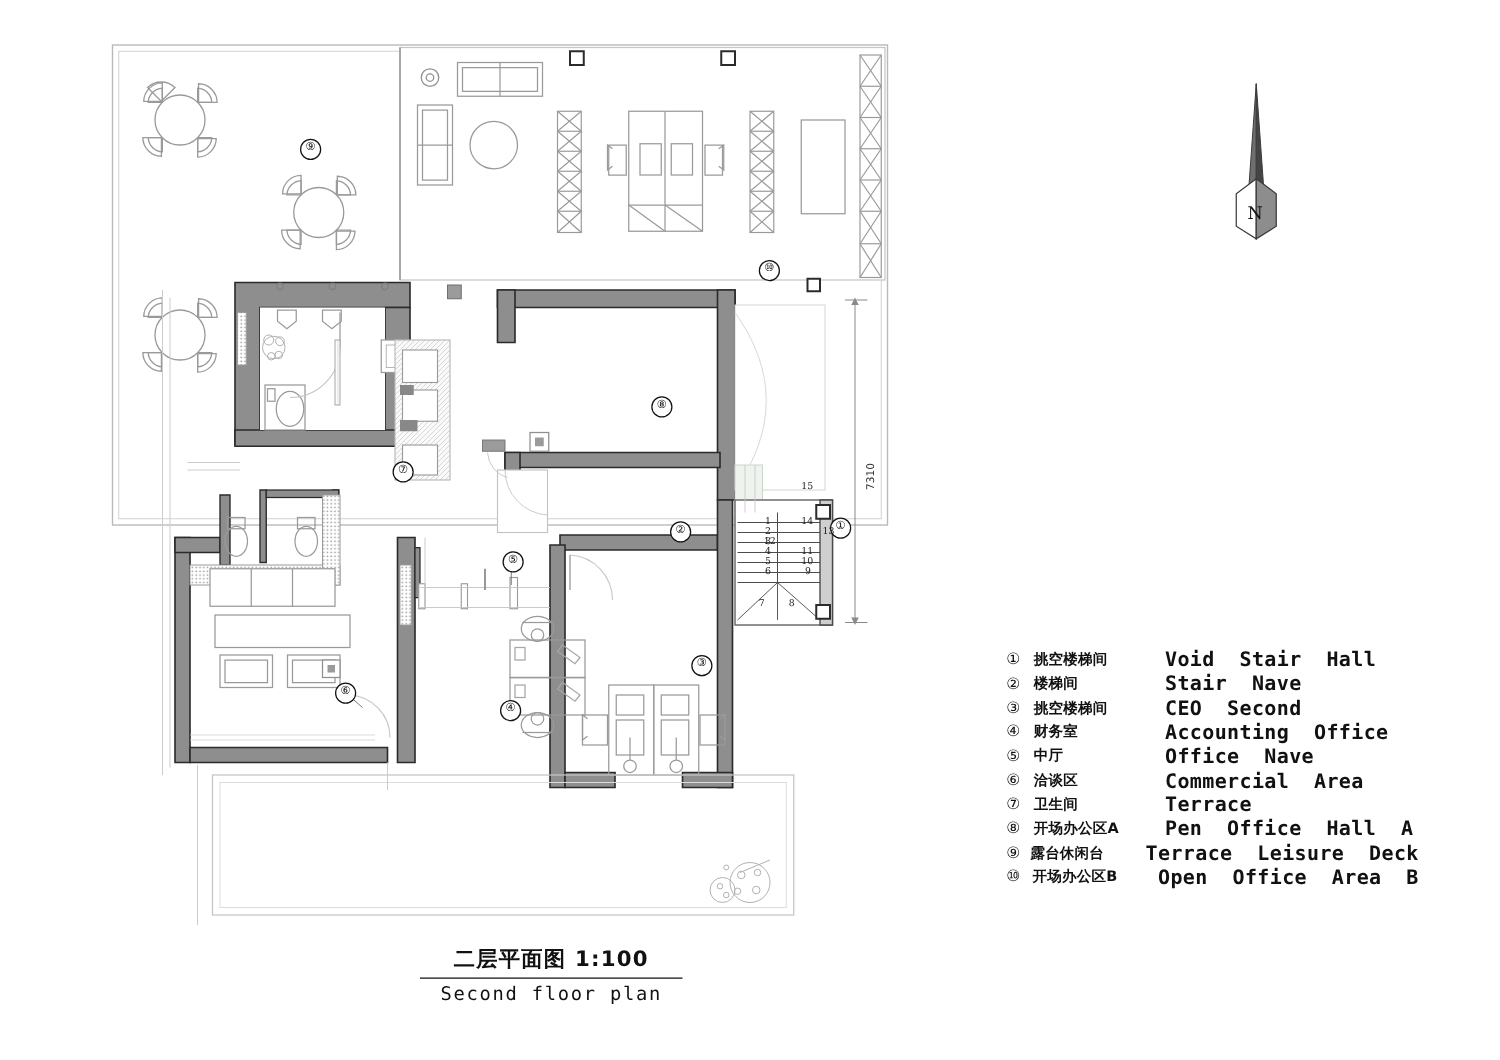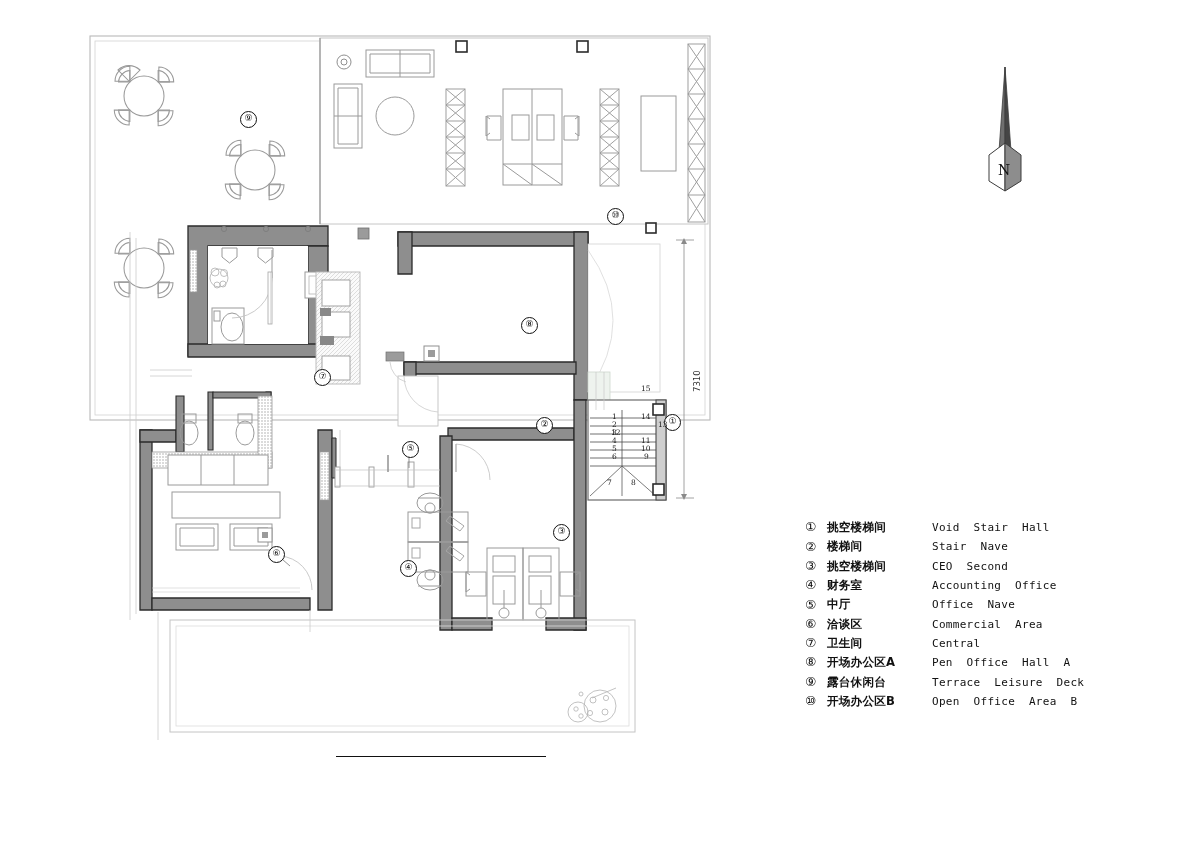--- a/index.html
+++ b/index.html
@@ -8,21 +8,21 @@
   #plan-root{position:absolute;inset:0;}
   svg.plan{position:absolute;left:0;top:0;width:1200px;height:848px;}
   
   #legend{position:absolute;left:805px;top:518px;width:330px;}
   .legend-row{display:flex;align-items:center;height:19.3px;font-size:11.5px;}
   .legend-num{width:22px;text-align:left;font-size:12.5px;line-height:1;
       font-family:"DejaVu Sans",sans-serif;color:#111;}
   .legend-cn{width:105px;font-family:"DejaVu Sans","Liberation Sans",sans-serif;
       font-size:11.6px;font-weight:700;letter-spacing:.2px;color:#111;}
   .legend-en{font-family:"DejaVu Sans Mono","Liberation Mono",monospace;
-      font-size:11px;letter-spacing:.3px;color:#111;white-space:pre;}
+      font-size:16px;letter-spacing:.3px;color:#111;white-space:pre;font-weight:bold;}
   
   #title-block{position:absolute;left:336px;top:756px;width:210px;text-align:center;}
   #title-cn{font-family:"DejaVu Sans","Liberation Sans",sans-serif;font-weight:700;
       font-size:17px;letter-spacing:1px;padding-bottom:3px;white-space:pre;}
   #title-rule{height:1.4px;background:#111;width:100%;}
   #title-en{font-family:"DejaVu Sans Mono","Liberation Mono",monospace;font-size:15px;
       letter-spacing:1.4px;padding-top:3px;white-space:pre;}
   
   #north{position:absolute;left:975px;top:63px;width:60px;height:130px;}
   #north svg{width:60px;height:130px;display:block;}
@@ -564,36 +564,38 @@
       <span class="legend-en">Office  Nave</span>
     </div>
     <div class="legend-row">
       <span class="legend-num">⑥</span>
       <span class="legend-cn">洽谈区</span>
       <span class="legend-en">Commercial  Area</span>
     </div>
     <div class="legend-row">
       <span class="legend-num">⑦</span>
       <span class="legend-cn">卫生间</span>
-      <span class="legend-en">Central</span>
+      <span class="legend-en">Terrace</span>
     </div>
     <div class="legend-row">
       <span class="legend-num">⑧</span>
       <span class="legend-cn">开场办公区A</span>
       <span class="legend-en">Pen  Office  Hall  A</span>
     </div>
     <div class="legend-row">
       <span class="legend-num">⑨</span>
       <span class="legend-cn">露台休闲台</span>
       <span class="legend-en">Terrace  Leisure  Deck</span>
     </div>
     <div class="legend-row">
       <span class="legend-num">⑩</span>
       <span class="legend-cn">开场办公区B</span>
       <span class="legend-en">Open  Office  Area  B</span>
     </div>
   </div>
 
   <div id="title-block">
+    <div id="title-cn">二层平面图 1:100</div>
     <div id="title-rule"></div>
+    <div id="title-en">Second floor plan</div>
   </div>
 
 </div>
 
 </body></html>

